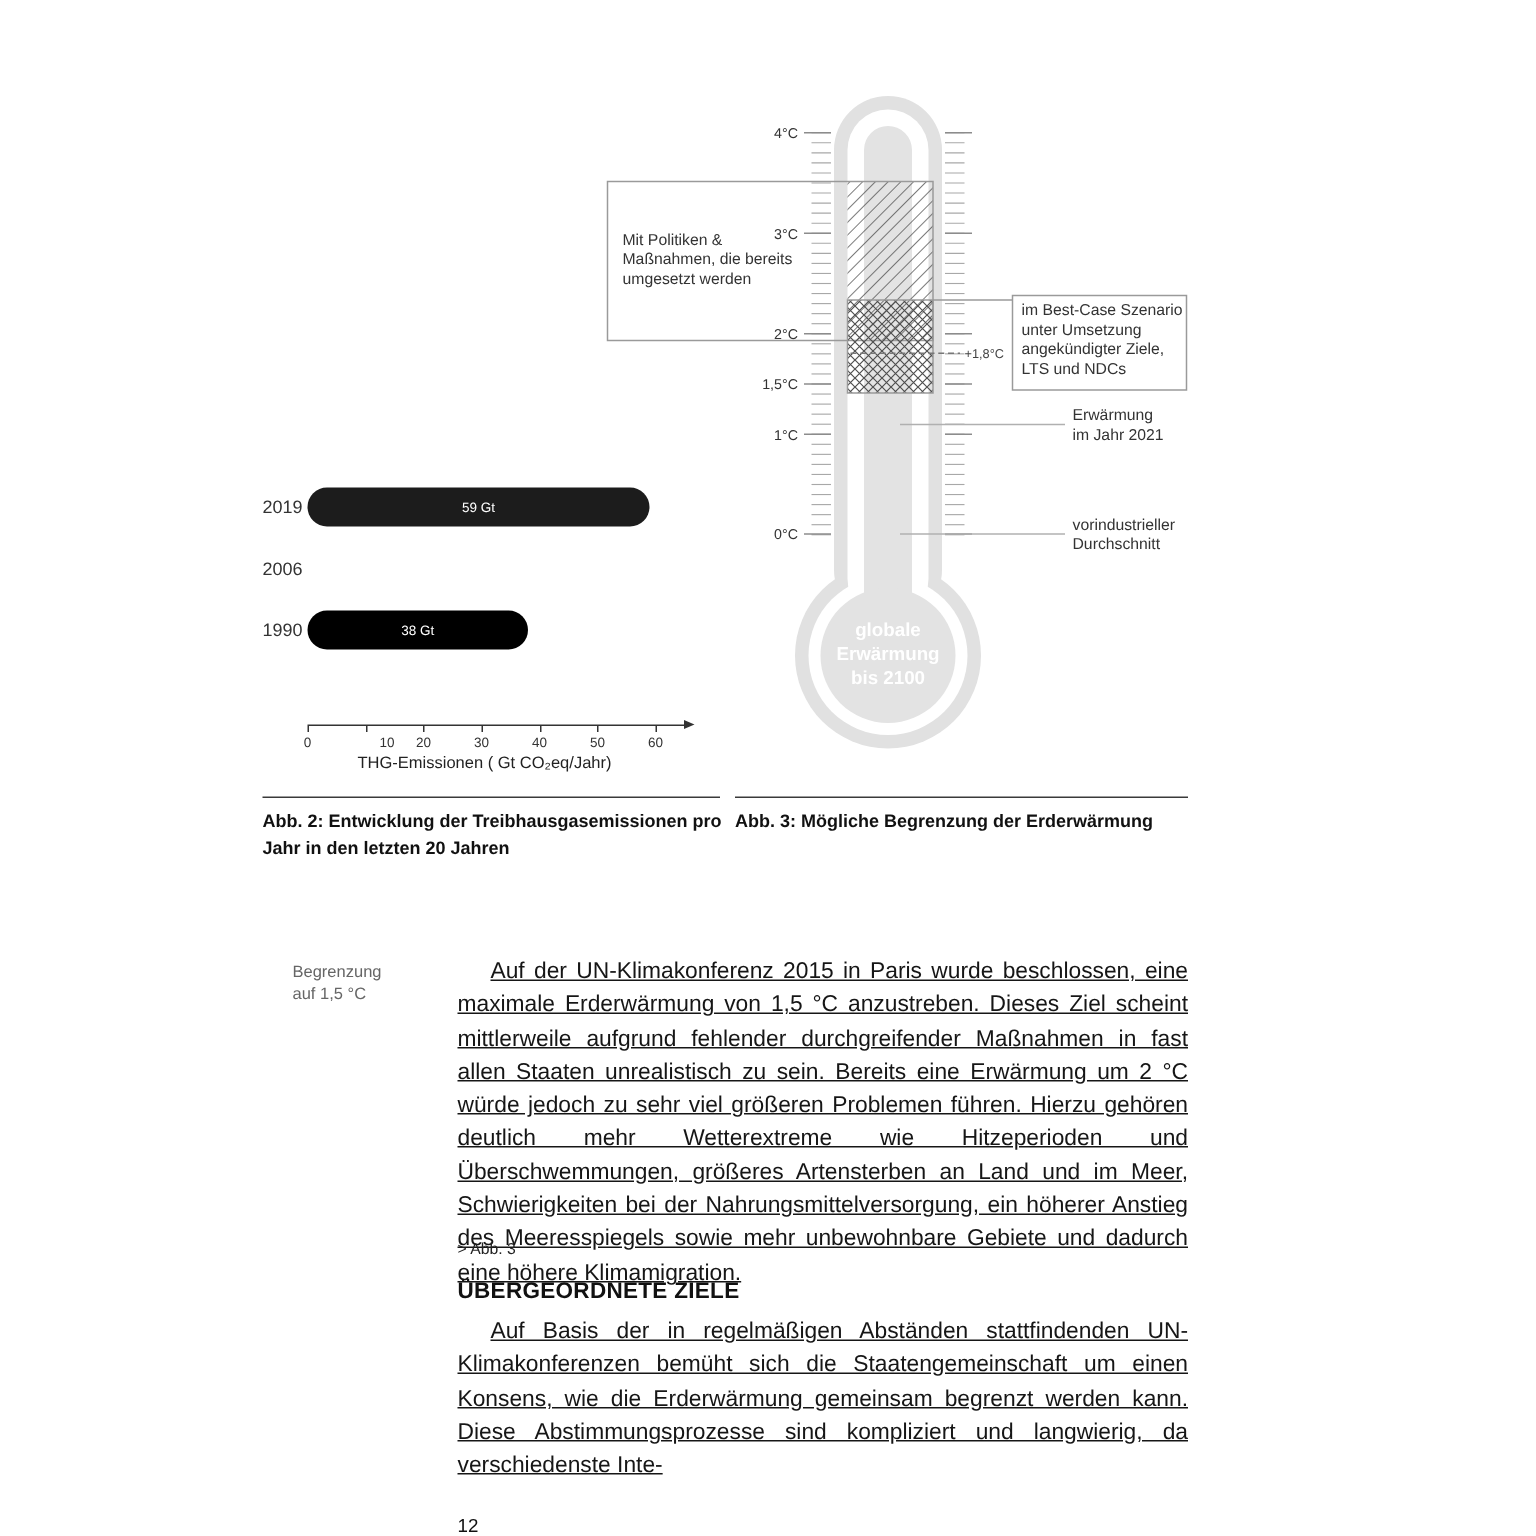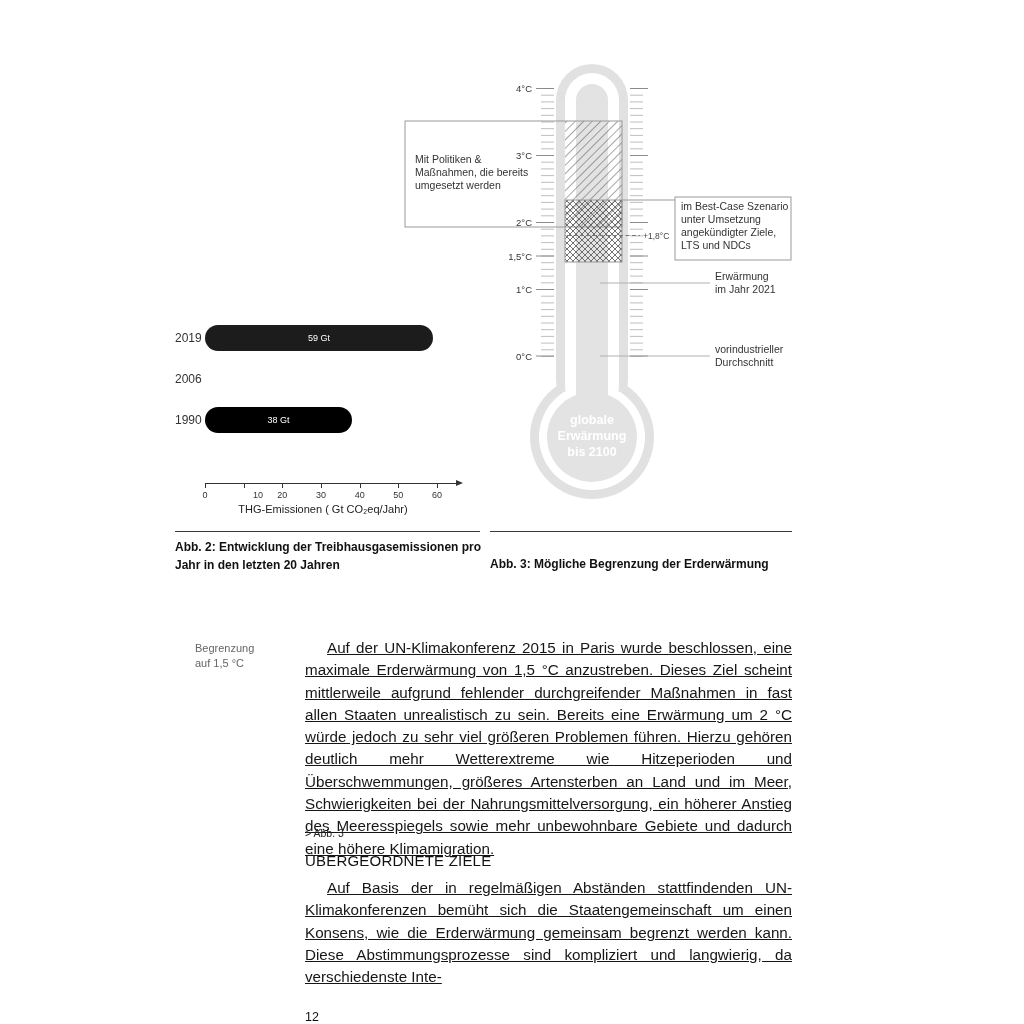--- a/index.html
+++ b/index.html
@@ -36,21 +36,21 @@
   .t-bulb { font-size:12.5px; font-weight:bold; fill:#ffffff; text-anchor:middle; }
 
   
   .margin-note { position:absolute; left:195px; top:641px; width:95px; 
     font-size:11px; line-height:14.5px; color:#666; }
   .margin-note span { display:block; }
   .para { position:absolute; left:305px; width:487px; font-size:15.2px; line-height:22.3px;
     text-align:justify; text-indent:22px; color:#161616;text-decoration:underline; }
   .p1 { top:637px; }
   .fig-ref { position:absolute; left:305px; top:827px; font-size:10.5px; color:#222; }
-  .section-heading { position:absolute; left:305px; top:852px; font-size:15px; font-weight:normal;
+  .section-heading { position:absolute; left:305px; top:852px; font-size:15px; font-weight:bold;
     letter-spacing:0.2px; color:#111; }
   .p2 { top:877px; }
   .page-number { position:absolute; left:305px; top:1010px; font-size:12.5px; color:#111; }
 </style>
 </head>
 <body>
 
 <div class="fig2">
   <div class="bar-row">
     <span class="year-label">2019</span>
@@ -242,21 +242,21 @@
   <text class="t-ann" x="715" y="366">Durchschnitt</text>
 
   <text class="t-bulb" x="592" y="424">globale</text>
   <text class="t-bulb" x="592" y="440">Erwärmung</text>
   <text class="t-bulb" x="592" y="456">bis 2100</text>
 </svg>
 
 <div class="rule" style="left:175px; top:531px; width:305px;"></div>
 <div class="rule" style="left:490px; top:531px; width:302px;"></div>
 <div class="caption" style="left:175px; top:538px; width:318px;">Abb. 2: Entwicklung der Treibhausgasemissionen pro Jahr in den letzten 20 Jahren</div>
-<div class="caption" style="left:490px; top:538px; width:302px;margin-top:17px;">Abb. 3: Mögliche Begrenzung der Erderwärmung</div>
+<div class="caption" style="left:490px; top:538px; width:302px;">Abb. 3: Mögliche Begrenzung der Erderwärmung</div>
 
 <div class="margin-note">
   <span>Begrenzung</span>
   <span>auf 1,5 °C</span>
 </div>
 <div class="para p1">Auf der UN-Klimakonferenz 2015 in Paris wurde beschlossen, eine maximale Erderwärmung von 1,5 °C anzustreben. Dieses Ziel scheint mittlerweile aufgrund fehlender durchgreifender Maßnahmen in fast allen Staaten unrealistisch zu sein. Bereits eine Erwärmung um 2 °C würde jedoch zu sehr viel größeren Problemen führen. Hierzu gehören deutlich mehr Wetterextreme wie Hitzeperioden und Überschwemmungen, größeres Artensterben an Land und im Meer, Schwierigkeiten bei der Nahrungsmittelversorgung, ein höherer Anstieg des Meeresspiegels sowie mehr unbewohnbare Gebiete und dadurch eine höhere Klimamigration.</div>
 <div class="fig-ref">&gt; Abb. 3</div>
 <div class="section-heading">ÜBERGEORDNETE ZIELE</div>
 <div class="para p2">Auf Basis der in regelmäßigen Abständen stattfindenden UN-Klimakonferenzen bemüht sich die Staatengemeinschaft um einen Konsens, wie die Erderwärmung gemeinsam begrenzt werden kann. Diese Abstimmungsprozesse sind kompliziert und langwierig, da verschiedenste Inte-</div>
 <div class="page-number">12</div>

